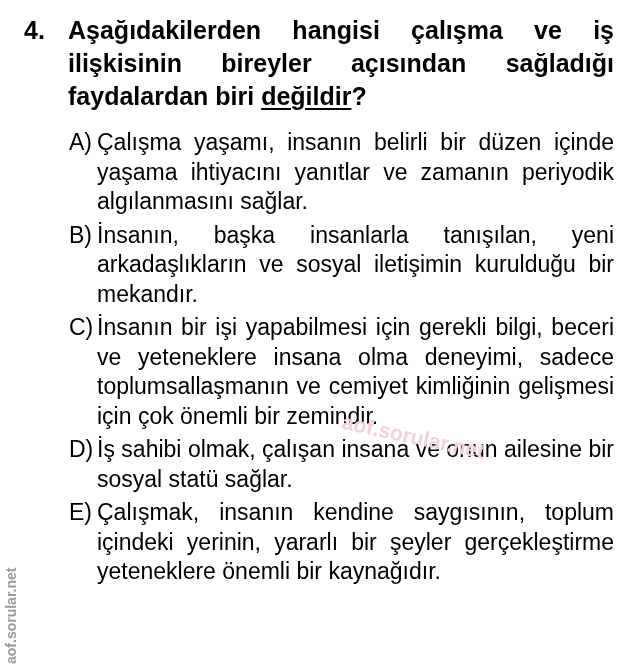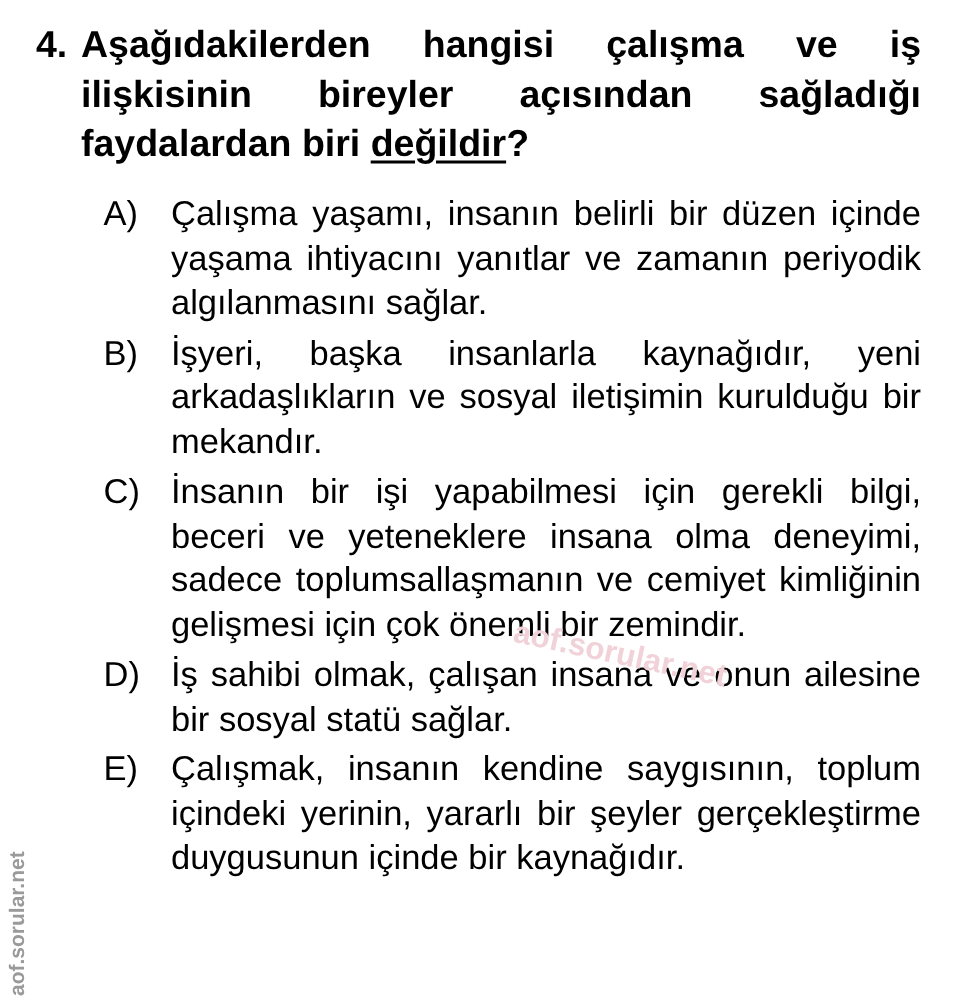--- a/index.html
+++ b/index.html
@@ -5,26 +5,26 @@
   html, body { margin: 0; padding: 0; }
   body {
     width: 636px; height: 668px; background: #ffffff; position: relative; overflow: hidden;
     font-family: "Liberation Sans", sans-serif; color: #000;
   }
   .question {
     position: absolute; left: 24px; top: 14px; width: 590px;
     font-weight: bold; font-size: 25px; line-height: 33px;
   }
   .q-num { position: absolute; left: 0; top: 0; }
-  .q-text { margin-left: 30px; text-align: justify; text-align-last: left; }
+  .q-text { margin-left: 44px; text-align: justify; text-align-last: left; }
   .q-text u { text-decoration: underline; text-decoration-thickness: 2px; text-underline-offset: 3px; }
   .options { position: absolute; left: 69px; top: 128px; width: 545px; }
   .option { position: relative; font-size: 23px; line-height: 29.5px; margin-bottom: 4px; }
   .opt-label { position: absolute; left: 0; top: 0; }
-  .opt-text { margin-left: 45px; text-align: justify; text-align-last: left; }
+  .opt-text { margin-left: 28px; text-align: justify; text-align-last: left; }
   .wm-center {
     position: absolute; left: 345px; top: 410px; font-weight: bold; font-size: 21px;
     color: #f1d2d8; transform: rotate(12deg); transform-origin: left top; pointer-events: none;
   }
   .wm-side {
     position: absolute; left: 3px; top: 664px; font-weight: bold; font-size: 14px;
     color: #9a9a9a; transform: rotate(-90deg); transform-origin: left top; white-space: nowrap;
   }
 </style>
 </head>
@@ -35,30 +35,30 @@
   <div class="q-text"><span>Aşağıdakilerden hangisi çalışma ve iş ilişkisinin bireyler açısından sağladığı faydalardan biri </span><u>değildir</u><span>?</span></div>
 </div>
 
 <div class="options">
   <div class="option">
     <span class="opt-label">A)</span>
     <div class="opt-text">Çalışma yaşamı, insanın belirli bir düzen içinde yaşama ihtiyacını yanıtlar ve zamanın periyodik algılanmasını sağlar.</div>
   </div>
   <div class="option">
     <span class="opt-label">B)</span>
-    <div class="opt-text">İşyeri, başka insanlarla kaynağıdır, yeni arkadaşlıkların ve sosyal iletişimin kurulduğu bir mekandır.</div>
+    <div class="opt-text">İnsanın, başka insanlarla tanışılan, yeni arkadaşlıkların ve sosyal iletişimin kurulduğu bir mekandır.</div>
   </div>
   <div class="option">
     <span class="opt-label">C)</span>
     <div class="opt-text">İnsanın bir işi yapabilmesi için gerekli bilgi, beceri ve yeteneklere insana olma deneyimi, sadece toplumsallaşmanın ve cemiyet kimliğinin gelişmesi için çok önemli bir zemindir.</div>
   </div>
   <div class="option">
     <span class="opt-label">D)</span>
     <div class="opt-text">İş sahibi olmak, çalışan insana ve onun ailesine bir sosyal statü sağlar.</div>
   </div>
   <div class="option">
     <span class="opt-label">E)</span>
-    <div class="opt-text">Çalışmak, insanın kendine saygısının, toplum içindeki yerinin, yararlı bir şeyler gerçekleştirme duygusunun içinde bir kaynağıdır.</div>
+    <div class="opt-text">Çalışmak, insanın kendine saygısının, toplum içindeki yerinin, yararlı bir şeyler gerçekleştirme yeteneklere önemli bir kaynağıdır.</div>
   </div>
 </div>
 
 <div class="wm-center">aof.sorular.net</div>
 <div class="wm-side">aof.sorular.net</div>
 
 </body></html>

